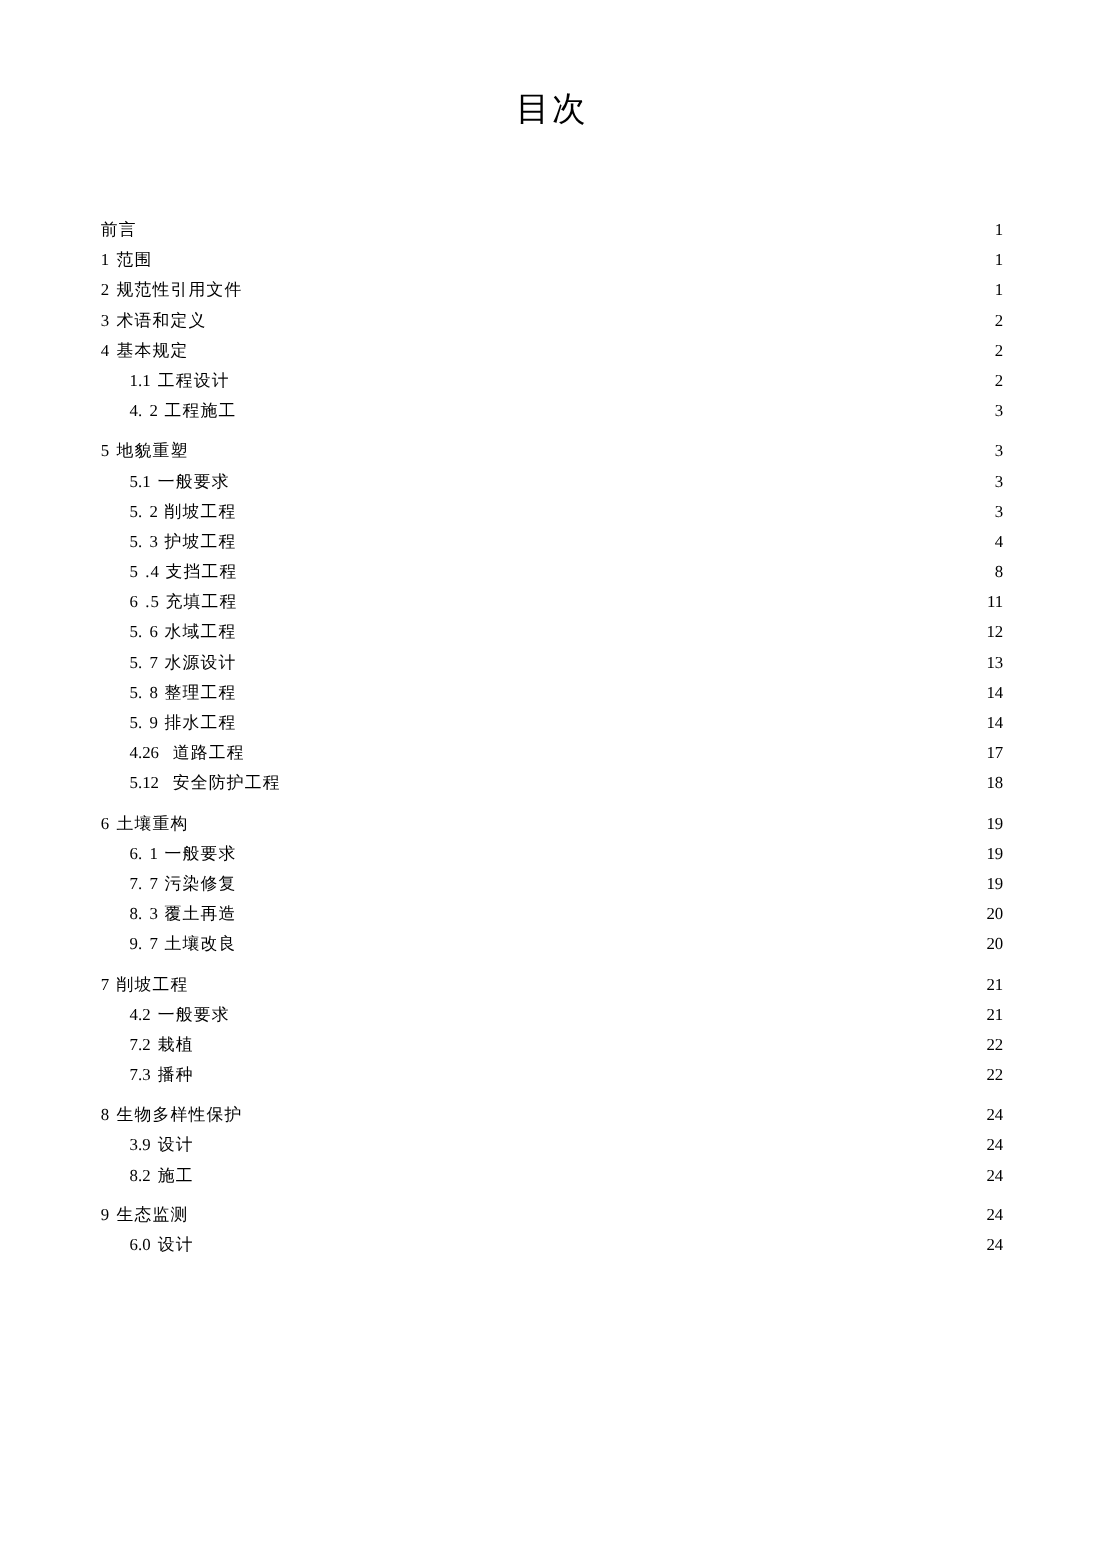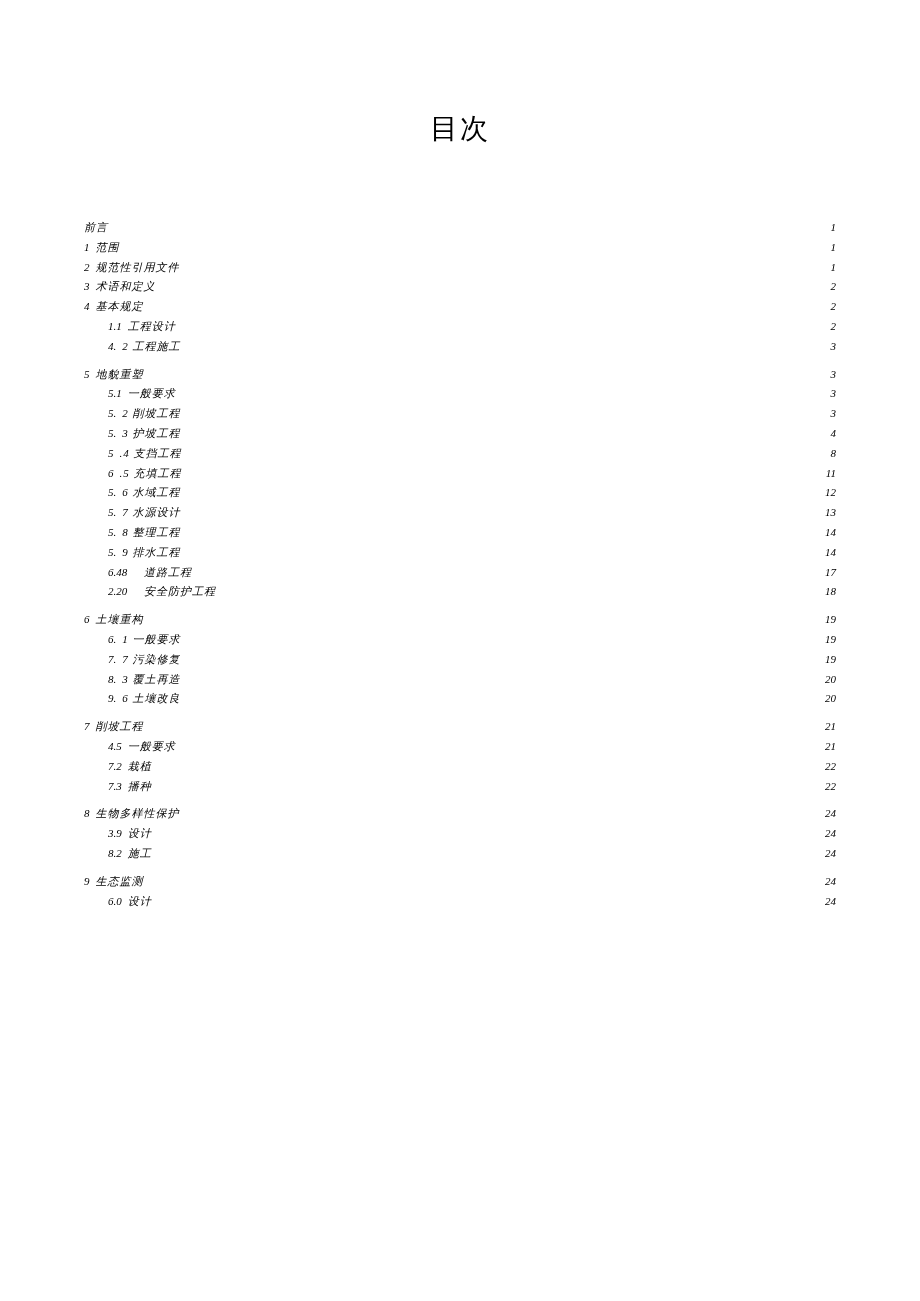--- a/index.html
+++ b/index.html
@@ -4,38 +4,37 @@
   <style>
     body {
       margin: 0;
       padding: 0;
       font-family: "SimSun", "宋体", serif;
       background: #ffffff;
       color: #000000;
       width: 920px;
     }
     .page {
-      padding: 110px 84px 60px 84px;
+      padding: 72px 84px 60px 84px;
       box-sizing: border-box;
     }
     .title {
       text-align: center;
       font-size: 28px;
       font-weight: normal;
       margin-bottom: 70px;
       letter-spacing: 2px;
     }
     .toc-entry {
       display: flex;
       align-items: flex-start;
-      font-size: 11px;
+      font-size: 14px;
       line-height: 1.8;
       margin-bottom: 0;
       white-space: nowrap;
-      font-style: italic;
     }
     .toc-entry.sub {
       padding-left: 24px;
     }
     .toc-num {
       flex: 0 0 auto;
       margin-right: 6px;
     }
     .toc-num.wide {
       display: inline-block;
@@ -172,27 +171,27 @@
         <span class="toc-dots"></span>
         <span class="toc-page">14</span>
       </div>
       <div class="toc-entry sub">
         <span class="toc-num">5.</span>
         <span class="toc-label">9 排水工程</span>
         <span class="toc-dots"></span>
         <span class="toc-page">14</span>
       </div>
       <div class="toc-entry sub">
-        <span class="toc-num wide">6.48</span>
+        <span class="toc-num wide">4.26</span>
         <span class="toc-label">道路工程</span>
         <span class="toc-dots"></span>
         <span class="toc-page">17</span>
       </div>
       <div class="toc-entry sub">
-        <span class="toc-num wide">2.20</span>
+        <span class="toc-num wide">5.12</span>
         <span class="toc-label">安全防护工程</span>
         <span class="toc-dots"></span>
         <span class="toc-page">18</span>
       </div>
       <div class="toc-entry section-gap">
         <span class="toc-num">6</span>
         <span class="toc-label">土壤重构</span>
         <span class="toc-dots"></span>
         <span class="toc-page">19</span>
       </div>
@@ -209,32 +208,32 @@
         <span class="toc-page">19</span>
       </div>
       <div class="toc-entry sub">
         <span class="toc-num">8.</span>
         <span class="toc-label">3 覆土再造</span>
         <span class="toc-dots"></span>
         <span class="toc-page">20</span>
       </div>
       <div class="toc-entry sub">
         <span class="toc-num">9.</span>
-        <span class="toc-label">6 土壤改良</span>
+        <span class="toc-label">7 土壤改良</span>
         <span class="toc-dots"></span>
         <span class="toc-page">20</span>
       </div>
       <div class="toc-entry section-gap">
         <span class="toc-num">7</span>
         <span class="toc-label">削坡工程</span>
         <span class="toc-dots"></span>
         <span class="toc-page">21</span>
       </div>
       <div class="toc-entry sub">
-        <span class="toc-num">4.5</span>
+        <span class="toc-num">4.2</span>
         <span class="toc-label">一般要求</span>
         <span class="toc-dots"></span>
         <span class="toc-page">21</span>
       </div>
       <div class="toc-entry sub">
         <span class="toc-num">7.2</span>
         <span class="toc-label">栽植</span>
         <span class="toc-dots"></span>
         <span class="toc-page">22</span>
       </div>

